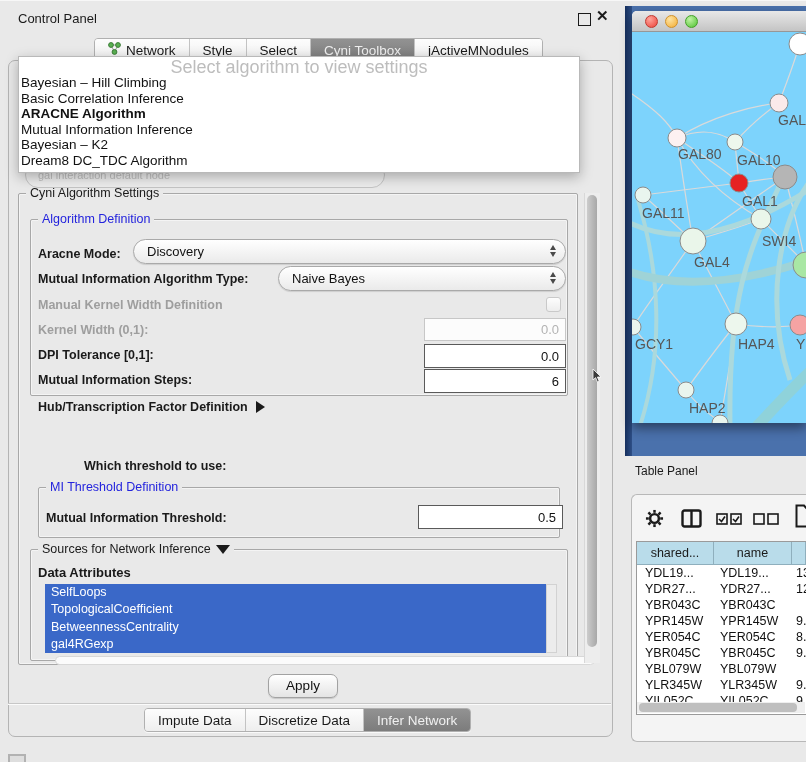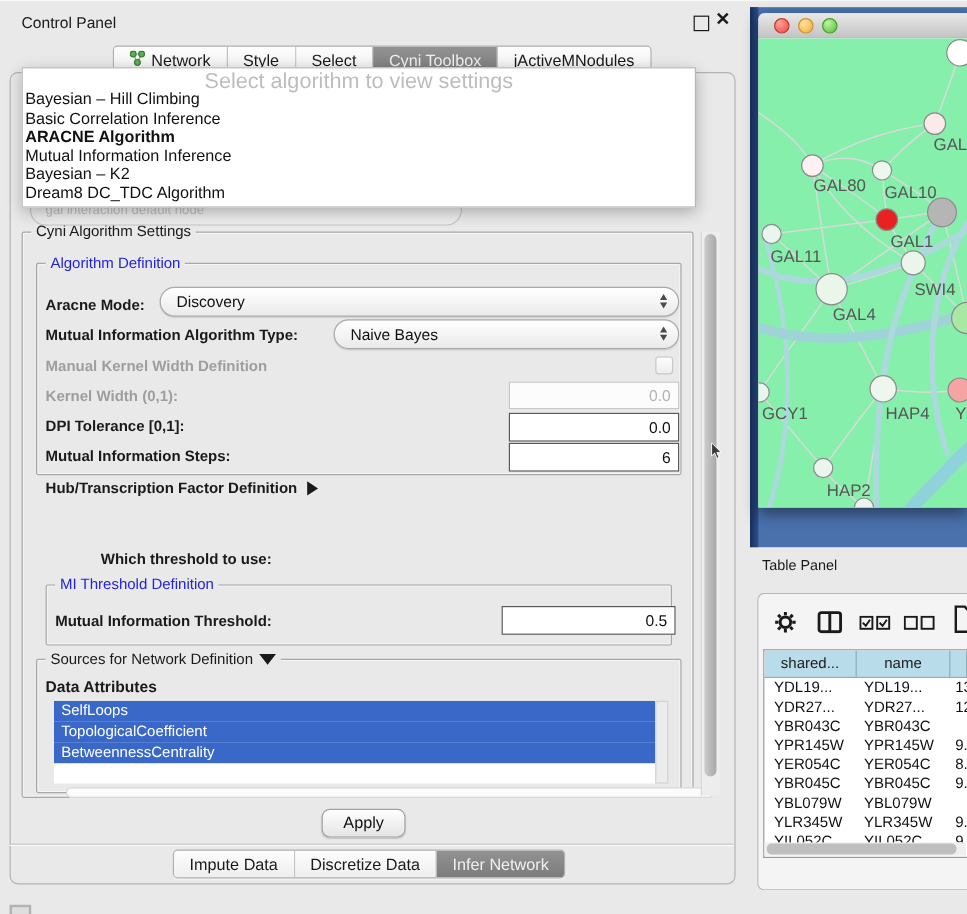--- a/index.html
+++ b/index.html
@@ -72,21 +72,21 @@
 
   
   #desktop{position:absolute;left:625px;top:5px;width:181px;height:450px;background:#4a71ac;}
   #desktop-dark{position:absolute;left:625px;top:5px;width:7px;height:450px;background:linear-gradient(90deg,#152f5d,#2e4f87);}
   #net-window{position:absolute;left:632px;top:10px;width:174px;height:412px;background:#fff;border-radius:5px 0 0 0;box-shadow:0 5px 12px rgba(0,0,0,.45);}
   #net-titlebar{height:21px;background:linear-gradient(#e8e8e8,#c4c4c4);border-bottom:1px solid #979797;border-radius:5px 0 0 0;display:flex;align-items:center;padding-left:13px;gap:7px;box-sizing:border-box;}
   .light{width:13px;height:13px;border-radius:50%;box-sizing:border-box;}
   .light.red{background:radial-gradient(circle at 35% 30%,#ffa49b,#ec4339);border:1px solid #c0392f;}
   .light.yellow{background:radial-gradient(circle at 35% 30%,#fde3a2,#f4ad33);border:1px solid #d0912a;}
   .light.green{background:radial-gradient(circle at 35% 30%,#c0f3a4,#4fc232);border:1px solid #43a028;}
-  #net-canvas{position:absolute;left:0;top:21px;width:174px;height:391px;background:#86efac;overflow:hidden;}
+  #net-canvas{position:absolute;left:0;top:21px;width:174px;height:391px;background:#7dd3fc;overflow:hidden;}
   .e{fill:none;stroke:#dadada;stroke-width:1.2;}
   .t4{fill:none;stroke:#abd9dc;stroke-width:4;}
   .t5{fill:none;stroke:#abd9dc;stroke-width:5;}
   .t8{fill:none;stroke:#9fd3d7;stroke-width:8;}
   .t11{fill:none;stroke:#8fd2da;stroke-width:11;}
   .node-label{font-size:14px;fill:#565656;font-family:"Liberation Sans",sans-serif;}
 
   
   #tp-title{position:absolute;left:635px;top:463px;font-size:12px;color:#1a1a1a;}
   #tp-box{position:absolute;left:631px;top:493px;width:176px;height:248px;background:#f4f4f4;border:1px solid #b8b8b8;border-right:none;border-radius:6px 0 0 6px;box-sizing:border-box;}
@@ -202,29 +202,30 @@
   <div class="f-label" style="left:84px;top:458px;">Which threshold to use:</div>
 
   <div id="mi-group" class="group">
     <span class="group-label gl-blue">MI Threshold Definition</span>
   </div>
   <div class="f-label" style="left:46px;top:510px;">Mutual Information Threshold:</div>
   <div class="tfield" style="left:418px;top:504px;width:145px;height:24px;">0.5</div>
 
   <div id="sources-group" class="group">
     <span class="group-label">
-      <span>Sources for Network Definition</span>
+      <span>Sources for Network Inference</span>
       <span class="arrow-down"></span>
     </span>
   </div>
   <div id="lbl-dataattr" class="f-label">Data Attributes</div>
   <div id="attr-list">
       <div class="attr-item">SelfLoops</div>
       <div class="attr-item">TopologicalCoefficient</div>
       <div class="attr-item">BetweennessCentrality</div>
+      <div class="attr-item">gal4RGexp</div>
     </div>
   <div id="attr-scroll"></div>
   <div id="hpill"></div>
 
   <div id="v-scroll">
       <div id="v-thumb"></div>
     </div>
 
   <div id="apply-btn">Apply</div>
   <div id="bottom-sep"></div>

